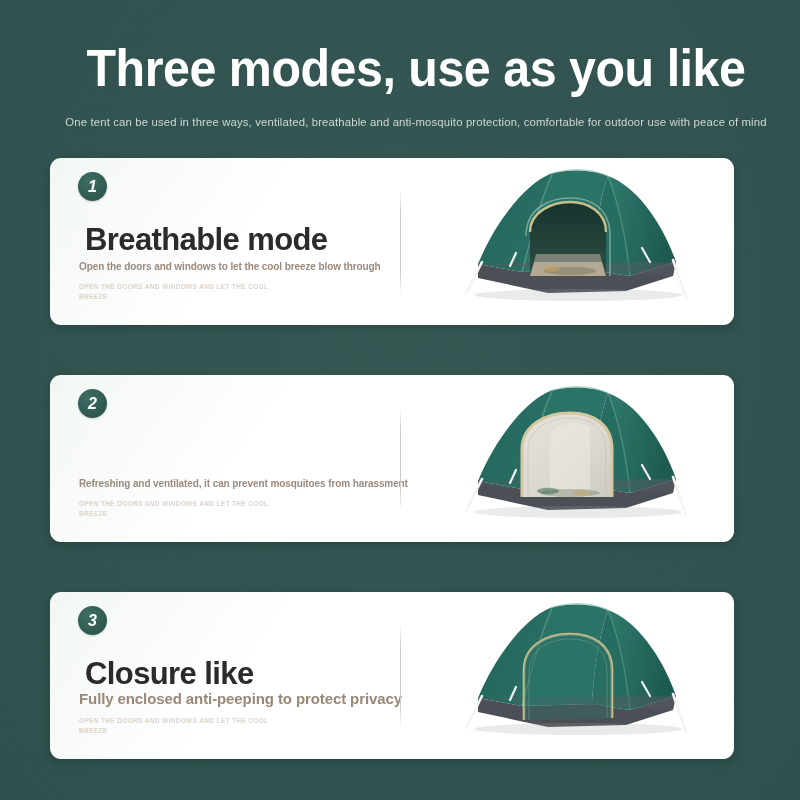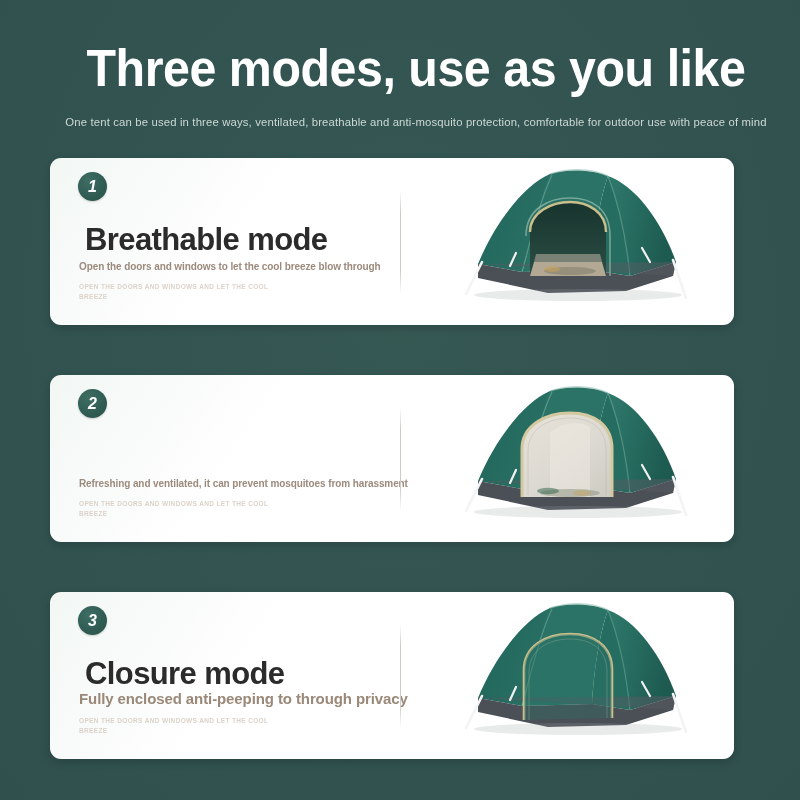--- a/index.html
+++ b/index.html
@@ -277,22 +277,22 @@
           <path d="M86 95 L80 108" stroke="#f0f0f0" stroke-width="2.2" fill="none" stroke-linecap="round"></path>
           <path d="M212 90 L220 104" stroke="#f0f0f0" stroke-width="2.2" fill="none" stroke-linecap="round"></path>
           <ellipse cx="148" cy="137" rx="104" ry="6" fill="#9aa4a2" opacity="0.22"></ellipse>
         </svg>
       </div>
     </div>
 
     <div class="card">
       <div class="card-body">
         <div class="badge">3</div>
-        <h2 class="card-title">Closure mode</h2>
-        <p class="card-desc emph">Fully enclosed anti-peeping to through privacy</p>
+        <h2 class="card-title">Closure like</h2>
+        <p class="card-desc emph">Fully enclosed anti-peeping to protect privacy</p>
         <p class="card-ghost">OPEN THE DOORS AND WINDOWS AND LET THE COOL BREEZE</p>
       </div>
       <div class="divider"></div>
       <div class="tent-wrap">
         <svg class="tent-svg" viewBox="0 0 300 167" preserveAspectRatio="xMidYMid meet">
           <defs>
             <linearGradient id="cL3" x1="0" y1="0" x2="1" y2="0.4">
               <stop offset="0" stop-color="#1f655b"></stop>
                 <stop offset="1" stop-color="#2b7064"></stop>
             </linearGradient>

